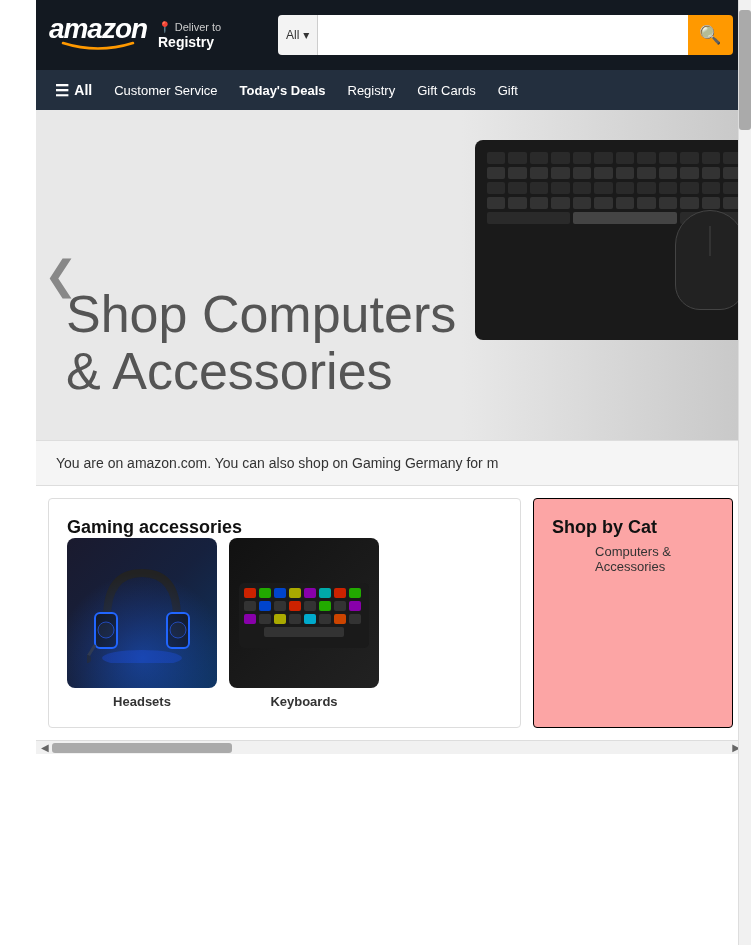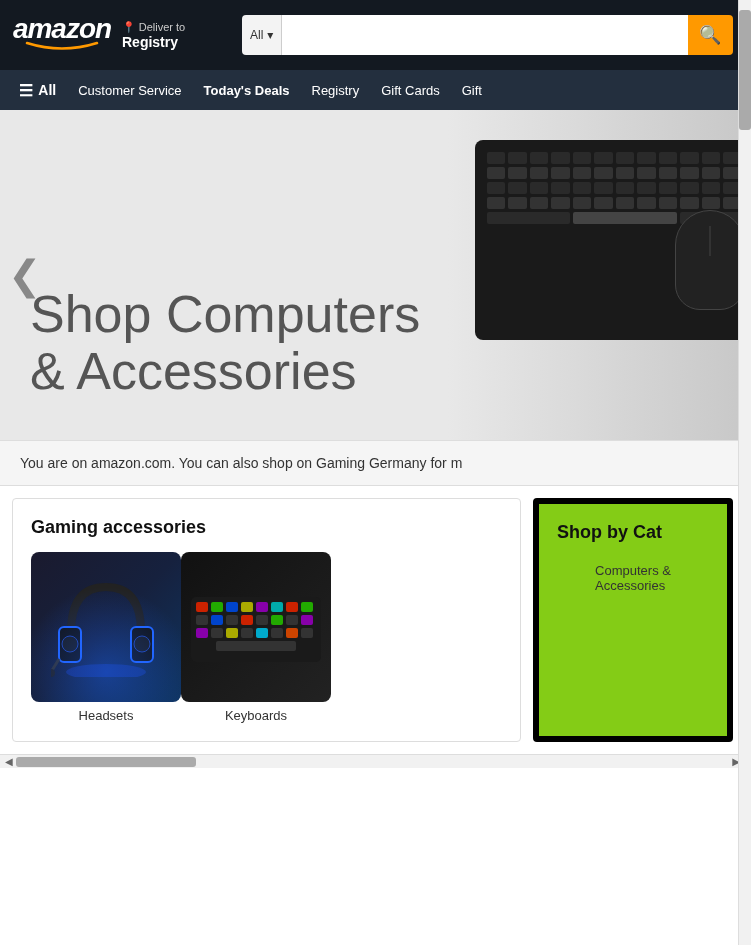--- a/index.html
+++ b/index.html
@@ -192,24 +192,25 @@
       padding: 18px;
       flex: 1;
       min-width: 0;
       margin-right: 12px;
     }
     .product-card:last-child { margin-right: 0; }
     .card-title {
       font-size: 18px;
       font-weight: bold;
       color: #111;
-      margin-bottom: 14px;
     }
     .card-items {
       display: flex;
+      gap: 12px;
+      font-weight: bold;
     }
     .card-item {
       display: flex;
       flex-direction: column;
       align-items: center;
       gap: 6px;
       cursor: pointer;
     }
     .item-img-headset {
       width: 150px;
@@ -241,22 +242,22 @@
     }
 
     .item-label {
       font-size: 13px;
       color: #333;
       text-align: center;
     }
 
     
     .shop-cat-card {
-      background: #84cc16;
-      border: 6px solid #000000;
+      background: #fca5a5;
+      border: 1px solid #000000;
       border-radius: 4px;
       padding: 18px;
       width: 200px;
       min-width: 200px;
     }
     .laptop-img {
       width: 160px;
       height: 120px;
       background: #111;
       border-radius: 6px;
@@ -270,20 +271,21 @@
     .cat-item-label {
       font-size: 13px;
       color: #333;
       margin-top: 6px;
     }
 
     
     .page-wrapper {
       position: relative;
       width: 745px;
+      padding-left: 36px;
     }
     .right-scrollbar {
       position: fixed;
       right: 0;
       top: 0;
       width: 13px;
       height: 945px;
       background: #f1f1f1;
       border-left: 1px solid #ddd;
     }

